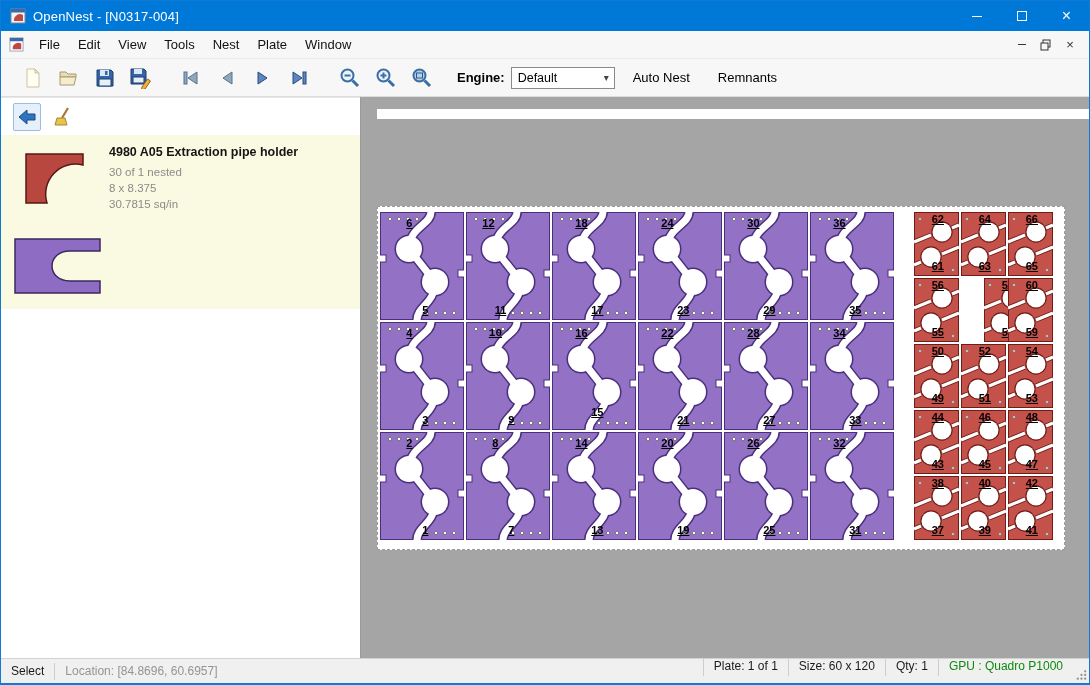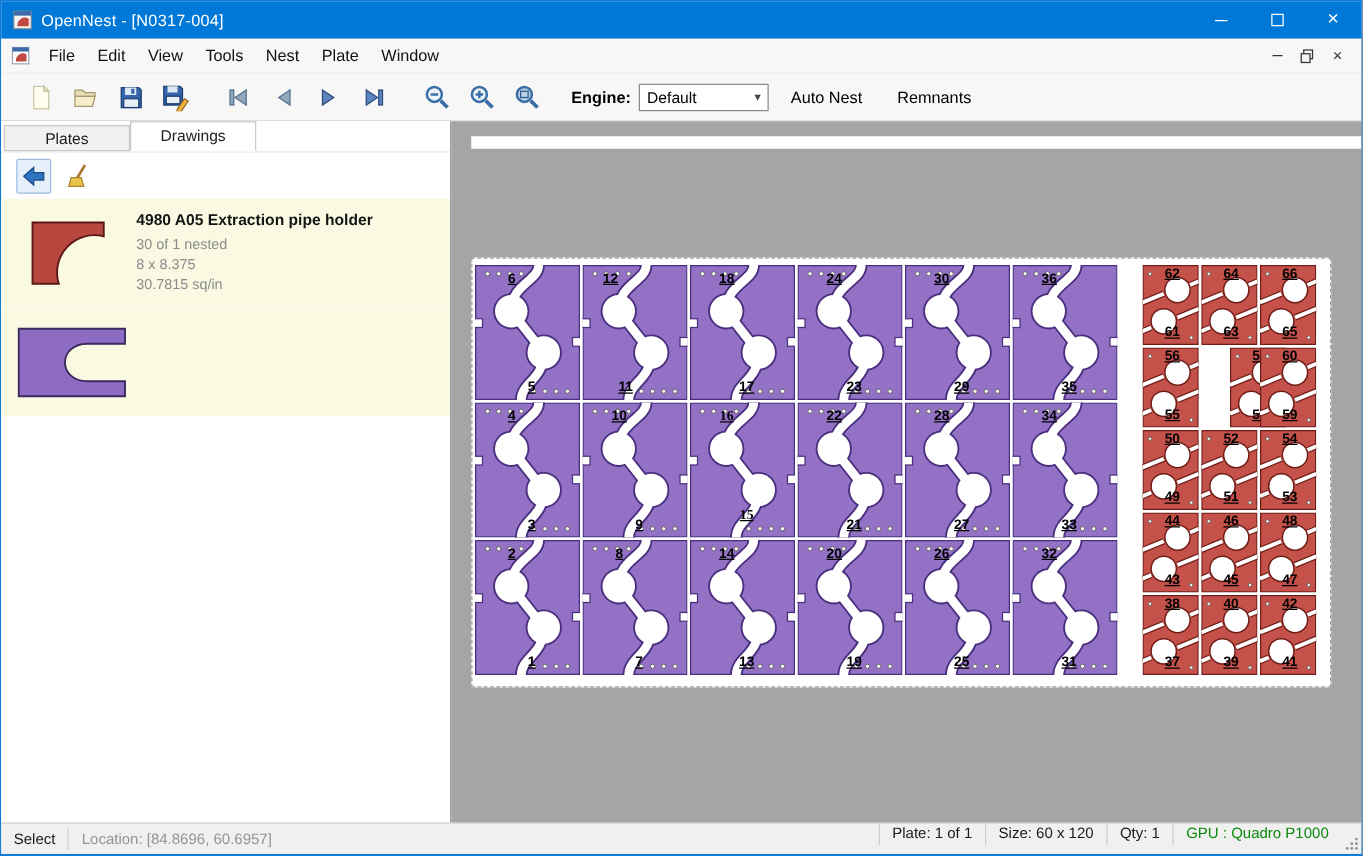--- a/index.html
+++ b/index.html
@@ -202,24 +202,20 @@
       <span>Default</span>
       <span class="combo-arrow">▾</span>
     </div>
     <div class="flatbtn">Auto Nest</div>
     <div class="flatbtn">Remnants</div>
   </div>
 
   <div class="main">
 
     <div class="left-panel">
-      <div class="tabstrip">
-        <div class="tab">Plates</div>
-        <div class="tab active">Drawings</div>
-      </div>
       <div class="panel-tools">
         <div class="mini-btn bordered">
           <svg width="20" height="18" viewBox="0 0 20 18">
             <path d="M2 9 L10 2 V6 H18 V12 H10 V16 Z" fill="#2f74c0" stroke="#1a4a85"></path>
           </svg>
         </div>
         <div class="mini-btn">
           <svg width="20" height="20" viewBox="0 0 20 20">
             <line x1="15" y1="1" x2="9" y2="11" stroke="#a87834" stroke-width="2.2"></line>
             <path d="M4 11 L12 11 L14 18 L2 18 Z" fill="#e9c34c" stroke="#a8862a"></path>
@@ -477,21 +473,21 @@
                 <circle cx="37" cy="7" r="1.7"></circle>
 <circle cx="47" cy="101" r="1.7"></circle>
                 <circle cx="56" cy="101" r="1.7"></circle>
                 <circle cx="65" cy="101" r="1.7"></circle>
                 <circle cx="74" cy="101" r="1.7"></circle>
               </g>
 </svg>
             <span class="num" style="left:35%;top:6px">4</span>
             <span class="num" style="left:54%;bottom:4px">3</span>
           </div>
-          <div class="cell" style="left: 88px; top: 115px; width: 84px; height: 108px;">
+          <div class="cell" style="left: 88px; top: 115px; width: 84px; height: 108px; font-family: Liberation Mono, monospace;">
             <svg width="84" height="108" viewBox="0 0 84 108">
 <rect x="0.5" y="0.5" width="83" height="107" fill="#9371c5" stroke="#4a2f7e"></rect>
 <g fill="none" stroke="#4a2f7e" stroke-width="10" stroke-linecap="round">
 <path d="M51 0 C51 13 29 15 29 37"></path>
                 <path d="M29 37 L55 70"></path>
                 <path d="M55 70 C55 92 37 94 37 108"></path>
               </g>
 <circle cx="29" cy="37" r="14.5" fill="#4a2f7e"></circle>
               <circle cx="55" cy="70" r="14.5" fill="#4a2f7e"></circle>
 <g fill="none" stroke="#fff" stroke-width="7" stroke-linecap="round">
@@ -510,21 +506,21 @@
                 <circle cx="37" cy="7" r="1.7"></circle>
 <circle cx="47" cy="101" r="1.7"></circle>
                 <circle cx="56" cy="101" r="1.7"></circle>
                 <circle cx="65" cy="101" r="1.7"></circle>
                 <circle cx="74" cy="101" r="1.7"></circle>
               </g>
 </svg>
             <span class="num" style="left:35%;top:6px">10</span>
             <span class="num" style="left:54%;bottom:4px">9</span>
           </div>
-          <div class="cell" style="left: 174px; top: 115px; width: 84px; height: 100px; font-family: Liberation Serif, serif;">
+          <div class="cell" style="left: 174px; top: 115px; width: 84px; height: 100px;">
             <svg width="84" height="108" viewBox="0 0 84 108">
 <rect x="0.5" y="0.5" width="83" height="107" fill="#9371c5" stroke="#4a2f7e"></rect>
 <g fill="none" stroke="#4a2f7e" stroke-width="10" stroke-linecap="round">
 <path d="M51 0 C51 13 29 15 29 37"></path>
                 <path d="M29 37 L55 70"></path>
                 <path d="M55 70 C55 92 37 94 37 108"></path>
               </g>
 <circle cx="29" cy="37" r="14.5" fill="#4a2f7e"></circle>
               <circle cx="55" cy="70" r="14.5" fill="#4a2f7e"></circle>
 <g fill="none" stroke="#fff" stroke-width="7" stroke-linecap="round">

